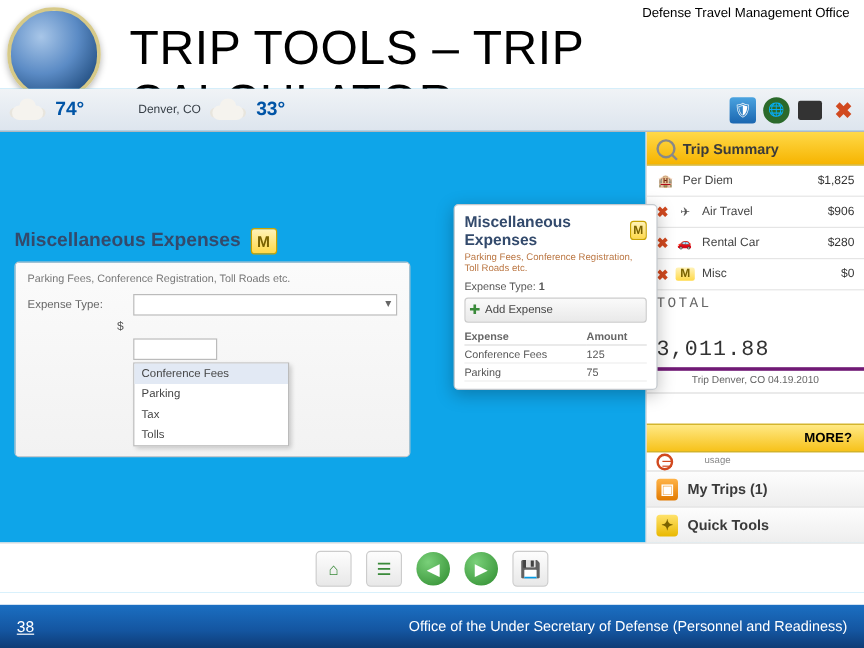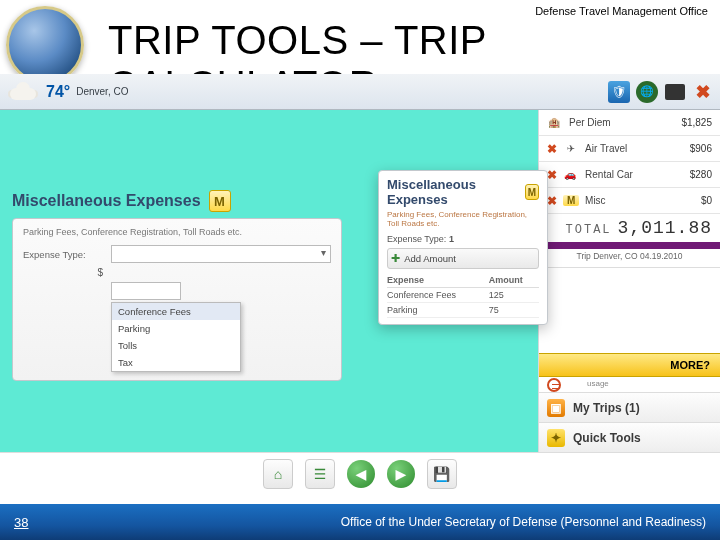--- a/index.html
+++ b/index.html
@@ -1,28 +1,28 @@
 <!DOCTYPE html>
 <html><head>
 <meta charset="utf-8">
 <style>
   * { box-sizing: border-box; margin: 0; padding: 0; }
   html, body { width: 720px; height: 540px; font-family: Arial, sans-serif; background: #fff; overflow: hidden; }
   .slide { width: 720px; height: 540px; position: relative; }
   .header-org { position: absolute; top: 5px; right: 12px; font-size: 11px; color: #000; }
   .title { position: absolute; top: 18px; left: 108px; font-size: 40px; font-weight: 400; letter-spacing: 0.5px; color: #000; }
   .seal { position: absolute; top: 6px; left: 6px; width: 78px; height: 78px; border-radius: 50%; background: radial-gradient(circle at 35% 30%, #a8c6e8 0%, #5b8bc5 45%, #2d5a8e 75%, #1a3a5e 100%); box-shadow: 0 2px 6px rgba(0,0,0,0.3); border: 3px solid #d6c988; }
-  .app { position: absolute; top: 74px; left: 0; right: 0; height: 420px; background: #5eead4; }
+  .app { position: absolute; top: 74px; left: 0; right: 0; height: 420px; background: #0ea5e9; }
   .topbar { height: 36px; display: flex; align-items: center; gap: 6px; padding: 0 6px; background: linear-gradient(#f0f3f6,#dde5ee); border-bottom: 1px solid #b0b8c0; }
   .weather-item { display: flex; align-items: center; gap: 6px; min-width: 150px; }
   .cloud { width: 34px; height: 24px; position: relative; }
   .cloud::before { content:''; position:absolute; left:4px; top:8px; width:26px; height:12px; background:#f5f3ee; border-radius:10px; box-shadow:-4px 0 0 -2px #e8e5dd, 4px 0 0 -2px #e8e5dd; }
   .cloud::after { content:''; position:absolute; left:10px; top:2px; width:14px; height:14px; background:#f5f3ee; border-radius:50%; }
   .temp { color:#0054a6; font-weight:700; font-size:16px; }
-  .city { color:#384048; font-size:10px; }
+  .city { color:#384048; font-size:10px;margin-left:39px; }
   .toolbar-icons { display:flex; gap:6px; margin-left:auto; }
   .tb-icon { width:22px; height:22px; display:flex; align-items:center; justify-content:center; border-radius:3px; }
   .shield { background: linear-gradient(#4aa3e0,#1a66b0); color:#fff; font-size:12px;}
   .globe { background:#2b6a2b; border-radius:50%; color:#cfe8cf; font-size:11px;}
   .printer { background:#333; width:20px; height:16px; border-radius:2px;}
   .close-x { color:#d1491f; font-size:18px; font-weight:700; }
   .body-row { display:flex; height:calc(100% - 36px - 42px); }
   .main-col { flex:1; padding:10px 8px 0 12px; position:relative; }
   .side-col { width:182px; background:#fff; border-left:1px solid #d5d9dd; display:flex; flex-direction:column; }
   .section-hdr { display:flex; align-items:center; gap:8px; margin-top:70px; }
@@ -47,21 +47,21 @@
   .popup th{ text-align:left; color:#666; padding:2px 0; border-bottom:1px solid #ddd;}
   .popup td{ padding:2px 0; border-bottom:1px solid #eee;}
   .side-hdr{ background:linear-gradient(#ffd948,#f6b400); border-bottom:1px solid #c9a300; height:28px; display:flex; align-items:center; gap:6px; padding:0 8px; font-weight:700; color:#3a3a3a; font-size:12px;}
   .mag{ width:16px; height:16px; border:2px solid #888; border-radius:50%; position:relative;}
   .mag::after{content:''; position:absolute; width:6px; height:2px; background:#888; transform:rotate(45deg); bottom:-2px; right:-4px;}
   .sum-row{ display:flex; align-items:center; height:26px; padding:0 8px; border-bottom:1px solid #e5e5e5; font-size:10px; color:#444;}
   .sum-row .rm{ color:#d1491f; font-weight:700; margin-right:6px; font-size:12px;}
   .sum-row .ic{ width:16px; text-align:center; margin-right:6px; color:#555;}
   .sum-row .lbl{ flex:1;}
   .sum-row .amt{ color:#333;}
-  .sum-total{ display:flex; align-items:baseline; justify-content:flex-end; gap:6px; padding:4px 8px; border-bottom:7px solid #701a75;}
+  .sum-total{ display:flex; align-items:baseline; justify-content:flex-end; gap:22px; padding:4px 8px; border-bottom:3px solid #701a75;flex-direction:column;}
   .sum-total .t{ font-family:'Courier New',monospace; letter-spacing:2px; font-size:12px; color:#666;}
   .sum-total .v{ font-family:Liberation Mono, monospace; letter-spacing:1px; font-size:18px; color:#333;}
   .trip-meta{ font-size:8.5px; color:#666; padding:2px 8px 6px; text-align:center; border-bottom:1px solid #ddd;}
   .side-flex{ flex:1;}
   .more{ background:linear-gradient(#ffe985,#f7c21a); height:24px; display:flex; align-items:center; justify-content:flex-end; padding-right:10px; font-weight:700; font-size:11px; border-top:1px solid #c9a300; border-bottom:1px solid #c9a300;}
   .usage{ font-size:8px; color:#888; padding:2px 0 4px 26px;}
   .ring{ width:14px; height:14px; border:2px solid #d1491f; border-radius:50%; margin-left:8px; position:relative;}
   .ring::before,.ring::after{content:''; position:absolute; width:8px; height:1px; background:#d1491f; left:3px;}
   .ring::before{top:4px;} .ring::after{top:8px;}
   .side-bar-item{ height:30px; border-top:1px solid #ddd; display:flex; align-items:center; gap:8px; padding:0 8px; font-weight:700; font-size:12px; color:#3a3a3a; background:linear-gradient(#fdfdfd,#eee);}
@@ -83,20 +83,25 @@
   <div class="title">TRIP TOOLS – TRIP CALCULATOR</div>
   <div class="seal"></div>
 
   <div class="app">
     <div class="topbar">
       <div class="weather-item">
         <div class="cloud"></div>
         <span class="temp">74°</span>
         <span class="city">Denver, CO</span>
       </div>
+      <div class="weather-item">
+        <div class="cloud"></div>
+        <span class="temp">33°</span>
+        <span class="city"></span>
+      </div>
       <div class="toolbar-icons">
         <div class="tb-icon shield">🛡</div>
         <div class="tb-icon globe">🌐</div>
         <div class="tb-icon">
             <div class="printer"></div>
           </div>
         <div class="tb-icon close-x">✖</div>
       </div>
     </div>
 
@@ -112,34 +117,34 @@
             <label>Expense Type:</label>
             <div class="dropdown"></div>
           </div>
           <div class="row">
             <span style="width:80px;text-align:right;">$</span>
           </div>
           <div class="amount-field"></div>
           <div class="dd-list">
             <div class="sel">Conference Fees</div>
             <div>Parking</div>
+            <div>Tax</div>
             <div>Tolls</div>
-            <div>Tax</div>
           </div>
         </div>
 
         <div class="popup">
           <div class="ptitle">
             <span>Miscellaneous Expenses</span>
             <span class="m-badge" style="width:16px;height:16px;font-size:10px;">M</span>
           </div>
           <div class="phint">Parking Fees, Conference Registration, Toll Roads etc.</div>
           <div style="margin:2px 0 4px;"><span>Expense Type:</span> <b>1</b></div>
           <div class="add-exp">
-              <span>Add Amount</span>
+              <span>Add Expense</span>
             </div>
           <table>
             <tbody>
                 <tr>
                   <th>Expense</th>
                   <th>Amount</th>
                 </tr>
             <tr>
                   <td>Conference Fees</td>
                   <td>125</td>
@@ -147,20 +152,24 @@
             <tr>
                   <td>Parking</td>
                   <td>75</td>
                 </tr>
           </tbody>
             </table>
         </div>
       </div>
 
       <div class="side-col">
+        <div class="side-hdr">
+          <div class="mag"></div>
+          <span>Trip Summary</span>
+        </div>
         <div class="sum-row">
           <span class="ic">🏨</span>
           <span class="lbl">Per Diem</span>
           <span class="amt">$1,825</span>
         </div>
         <div class="sum-row">
           <span class="rm">✖</span>
           <span class="ic">✈</span>
           <span class="lbl">Air Travel</span>
           <span class="amt">$906</span>

